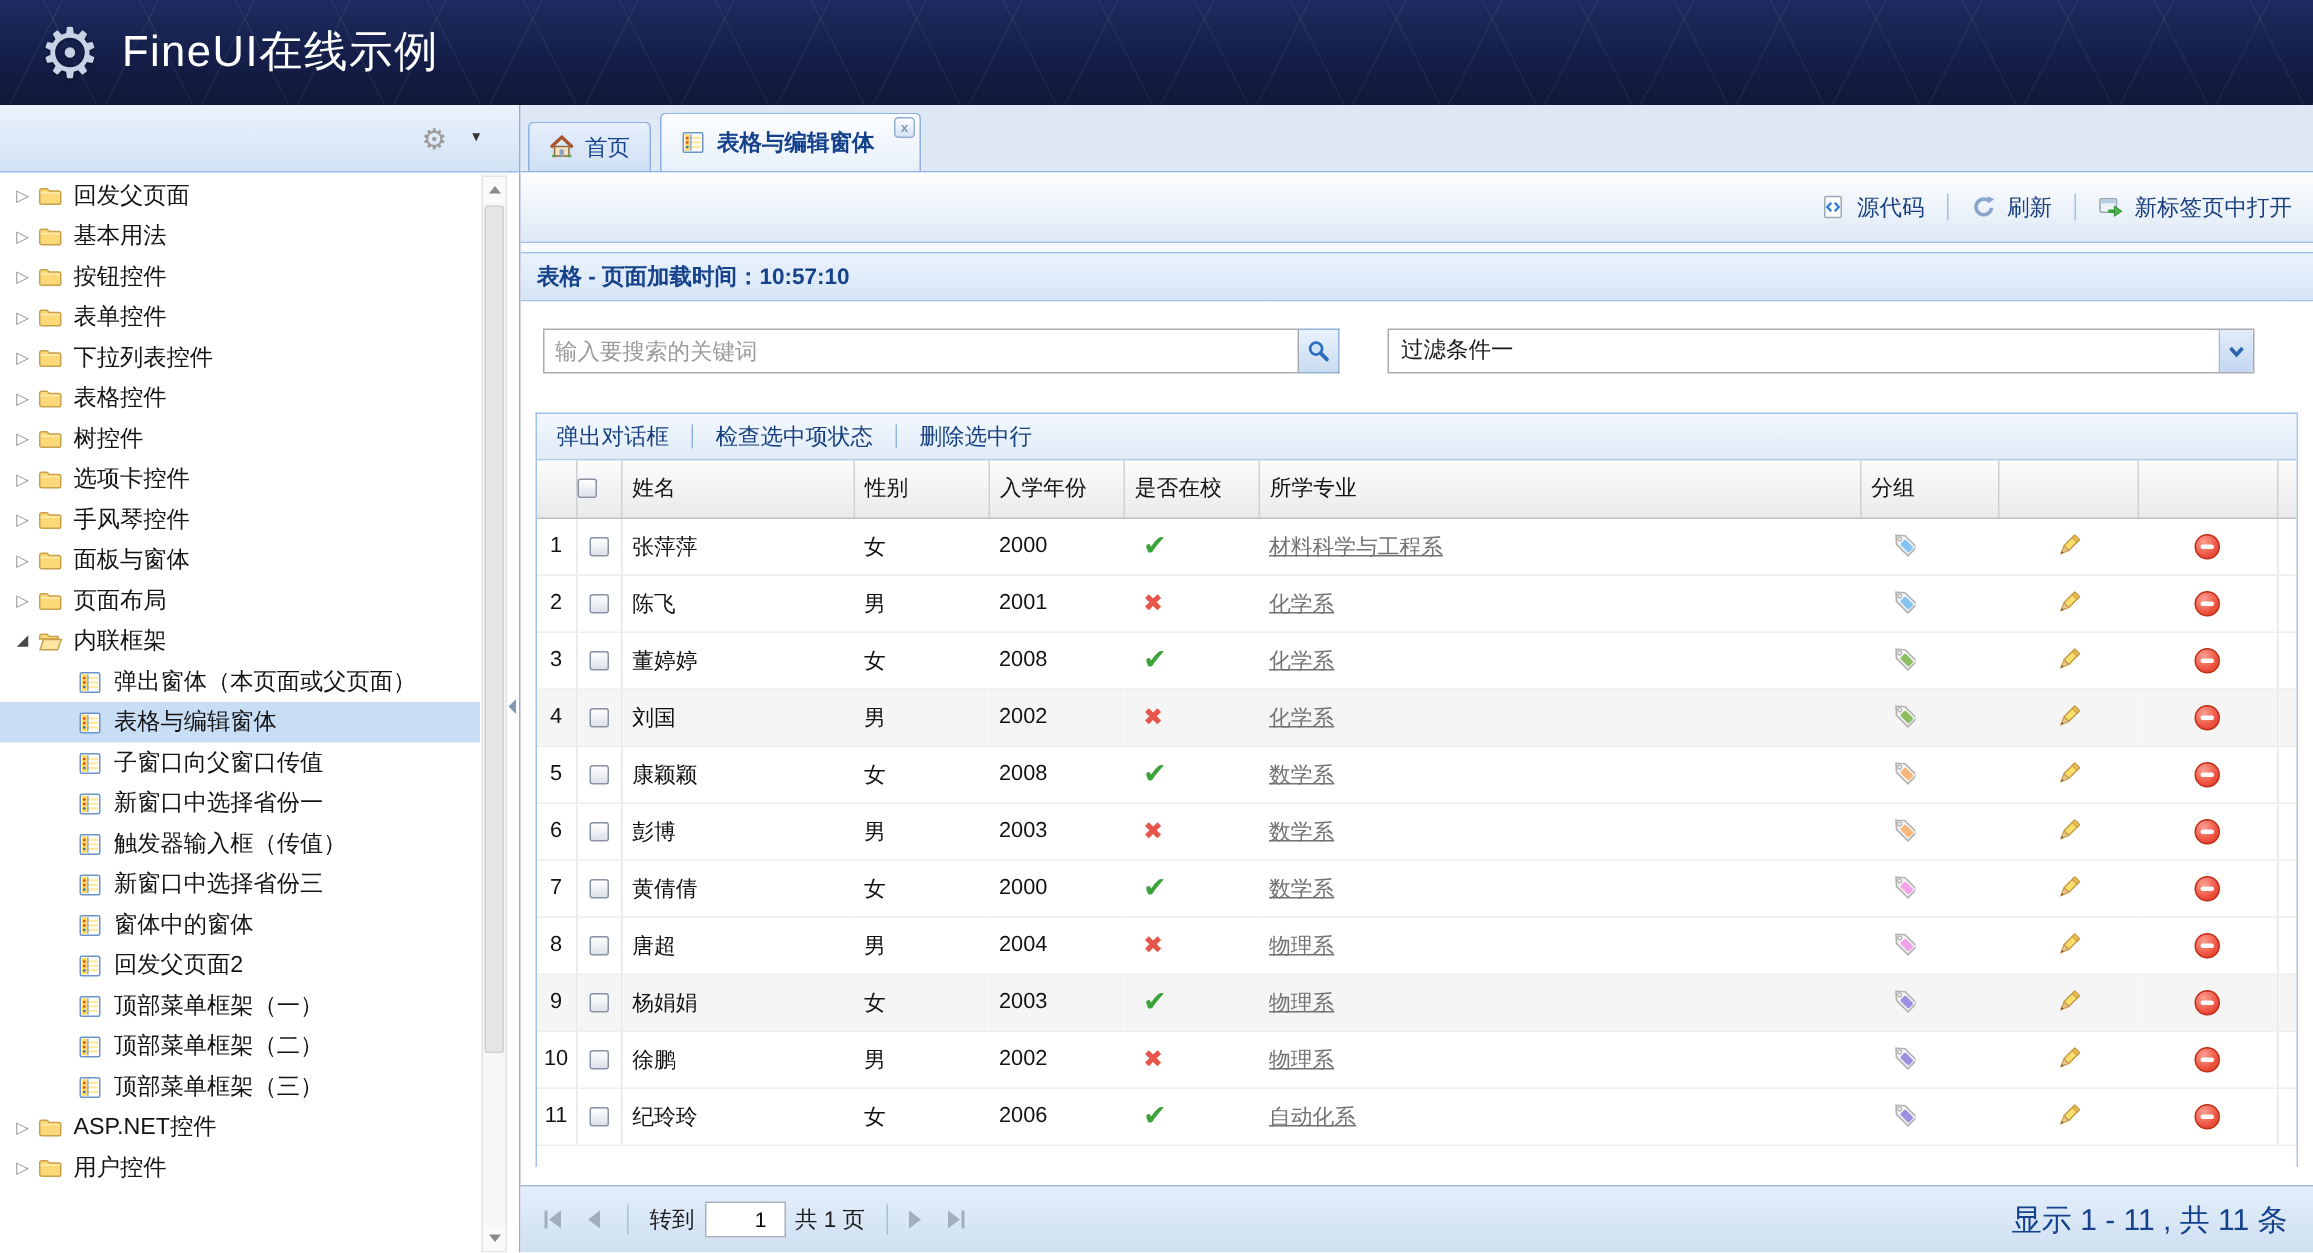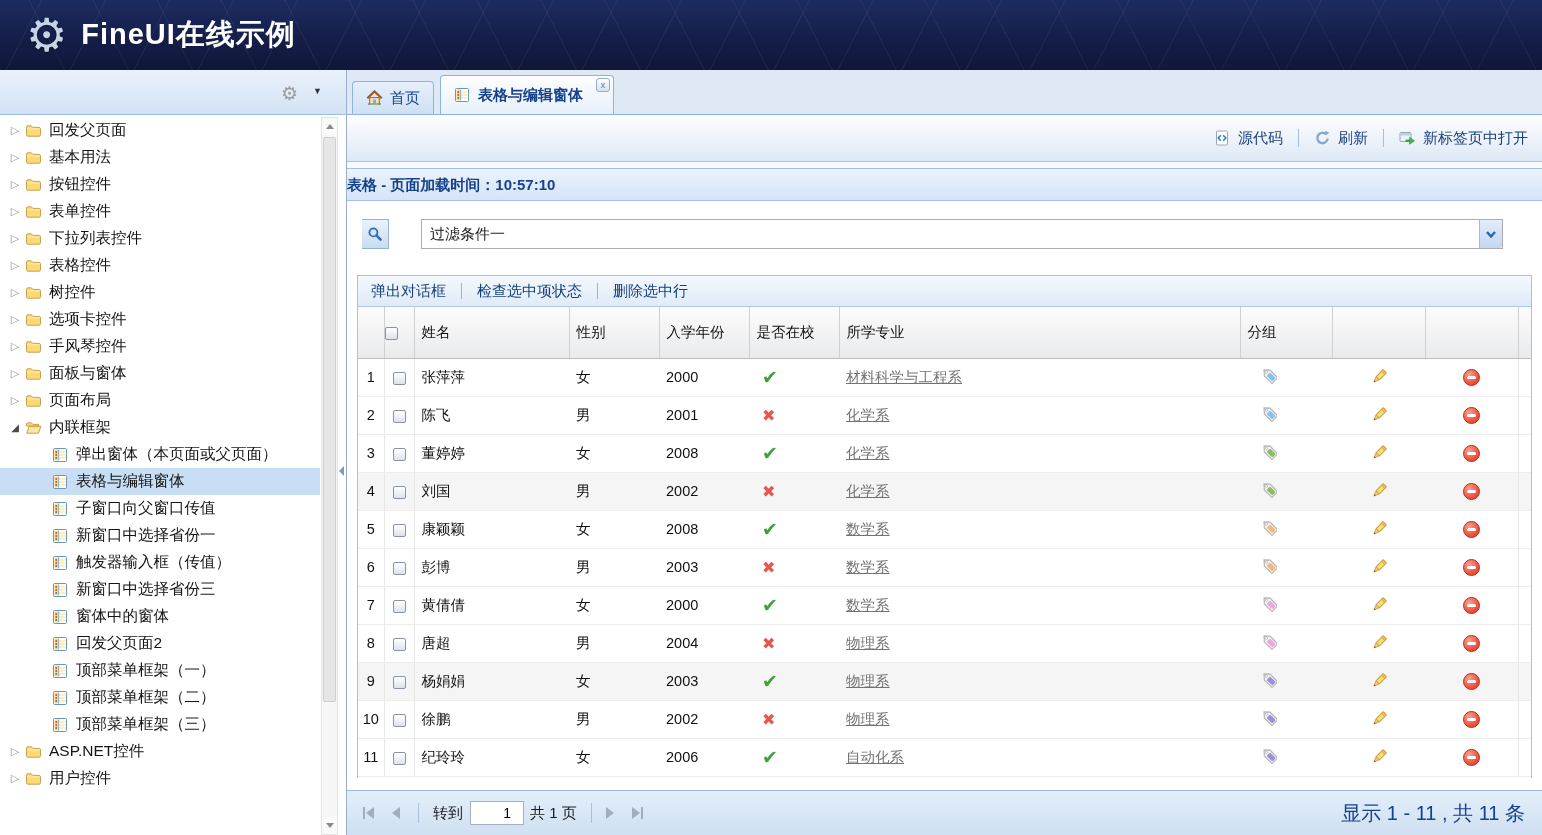--- a/index.html
+++ b/index.html
@@ -7,21 +7,21 @@
     font-family:"Liberation Sans","DejaVu Sans",sans-serif; background:#fff; }
   .stage { width:1542px; height:835px; display:flex; flex-direction:column; }
 
   
   .banner { height:70px; flex:none; display:flex; align-items:center; padding-left:26px;
     background:
       repeating-linear-gradient(63deg, rgba(255,255,255,0.05) 0 1px, transparent 1px 57px),
       repeating-linear-gradient(-63deg, rgba(255,255,255,0.05) 0 1px, transparent 1px 57px),
       linear-gradient(#1c2b60,#131c44 65%,#101838); }
   .logo { font-size:46px; color:#c6d2e6; line-height:1; text-shadow:0 1px 2px rgba(0,0,0,.5); }
-  .banner-title { color:#fff; font-size:29px; font-weight:bold; margin-left:14px; letter-spacing:1px; }
+  .banner-title { color:#fff; font-size:29px; font-weight:normal; margin-left:14px; letter-spacing:1px; }
 
   .layout { flex:1; display:flex; min-height:0; }
 
   
   .sidebar { width:347px; flex:none; background:#fff; border-right:1px solid #99aecf; position:relative; overflow:hidden; }
   .sidebar-header { height:45px; background:linear-gradient(#eaf2fc,#d2e2f5); border-bottom:1px solid #99bbe8; position:relative; }
   .gear-btn { position:absolute; right:48px; top:12px; font-size:19px; color:#9b9b9b; cursor:pointer; }
   .gear-arrow { position:absolute; right:24px; top:16px; font-size:9px; color:#333; cursor:pointer; }
   .tree { position:absolute; top:47px; left:0; right:26px; bottom:0; overflow:hidden; }
   .tree-item { height:27px; display:flex; align-items:center; white-space:nowrap; cursor:pointer; }
@@ -54,21 +54,21 @@
     background:linear-gradient(#ffffff,#d5e2f2); color:#7e97bd; font-size:9px; line-height:12px; text-align:center; font-weight:bold; cursor:pointer; }
 
   .m-toolbar { height:47px; flex:none; display:flex; align-items:center; justify-content:flex-end; padding-right:14px;
     background:linear-gradient(#fefefe,#dde9f6); border-bottom:1px solid #a3c0e8; }
   .tb-btn { display:flex; align-items:center; gap:7px; color:#1a3f7e; font-size:15px; cursor:pointer; }
   .tb-btn .icon { width:17px; height:16px; display:inline-flex; }
   .tb-sep { width:1px; height:18px; background:#9ec1e8; margin:0 15px; }
   .tb-gap { height:6px; flex:none; background:#f7fafd; }
 
   .panel-title { height:33px; flex:none; background:linear-gradient(#ebf3fc,#d5e4f6); border-top:1px solid #a3c0e8; border-bottom:1px solid #a3c0e8;
-    color:#15428b; font-weight:bold; font-size:15px; line-height:31px; }
+    color:#15428b; font-weight:bold; font-size:15px; line-height:31px; padding-left:11px; }
 
   .content { flex:1; display:flex; flex-direction:column; overflow:hidden; background:#fff; }
 
   .search-row { flex:none; display:flex; margin:18px 39px 0 15px; height:30px; }
   .search-input { width:504px; height:30px; border:1px solid #a9acb5; padding:0 7px; font-size:15px; color:#333;
     font-family:"Liberation Sans","DejaVu Sans",sans-serif; outline:none; }
   .search-input::placeholder { color:#9b9b9b; }
   .search-btn { width:27px; height:30px; border:1px solid #93b2d8; border-left:none; background:linear-gradient(#e9f2fc,#c9dcf0);
     display:flex; align-items:center; justify-content:center; cursor:pointer; padding:0; }
   .filter { flex:1; margin-left:32px; height:30px; border:1px solid #a9acb5; background:#fff; position:relative;
@@ -77,21 +77,21 @@
     border-left:1px solid #9fbce0; display:flex; align-items:center; justify-content:center; cursor:pointer; border-radius:0 2px 2px 0; }
 
   .grid-panel { flex:1; margin:26px 10px 12px; border:1px solid #a3c2e8; border-bottom:none; display:flex; flex-direction:column; overflow:hidden; }
   .grid-toolbar { height:31px; flex:none; background:linear-gradient(#f3f8fd,#dfebf8); border-bottom:1px solid #aec8e8;
     display:flex; align-items:center; padding-left:13px; }
   .gt-btn { color:#17407e; font-size:15px; cursor:pointer; }
   .gt-sep { width:1px; height:16px; background:#8fb6e4; margin:0 15px; }
   .grid-filler { flex:1; background:#fff; }
 
   table.grid { width:100%; border-collapse:collapse; table-layout:fixed; flex:none; }
-  .grid th { height:51px; background:linear-gradient(#fcfcfc,#e9eaec); border-right:1px solid #d0d0d0; border-bottom:1px solid #bcbcbc;
+  .grid th { height:38px; background:linear-gradient(#fcfcfc,#e9eaec); border-right:1px solid #d0d0d0; border-bottom:1px solid #bcbcbc;
     font-weight:normal; font-size:14.5px; color:#111; text-align:left; padding-left:7px; }
   .grid th:last-child { border-right:none; }
   .grid td { height:38px; border-bottom:1px solid #ededed; font-size:14.5px; color:#111; padding-left:7px; overflow:hidden; }
   tr.striped td { background:#f5f5f5; }
   .c-num { text-align:center; padding-left:0 !important; color:#222; border-right:1px solid #e8e8e8; }
   .c-chk { text-align:center; padding-left:0 !important; border-right:1px solid #e8e8e8; }
   .c-filler { border-left:1px solid #e8e8e8; padding-left:0 !important; }
   .c-enr { padding-left:13px !important; }
   .c-tag { padding-left:19px !important; }
   .c-ctr { text-align:center; padding-left:0 !important; }
@@ -533,20 +533,21 @@
 
       <div class="tb-gap"></div>
 
       <div class="panel-title">
         <span>表格 - 页面加载时间：10:57:10</span>
       </div>
 
       <div class="content">
 
         <div class="search-row">
+          <input class="search-input" placeholder="输入要搜索的关键词" style="">
           <button class="search-btn">
             <span id="ico-search" class="ico-wrap">
                 <svg width="16" height="16" viewBox="0 0 16 16">
                   <circle cx="6.4" cy="6.4" r="4" fill="#cfe4f7" stroke="#2f6bbf" stroke-width="1.8"></circle>
                   <path d="M9.4 9.4 L13.6 13.6" stroke="#2f6bbf" stroke-width="2.6" stroke-linecap="round"></path>
                 </svg>
               </span>
           </button>
           <div class="filter">
             <span class="filter-text">过滤条件一</span>

